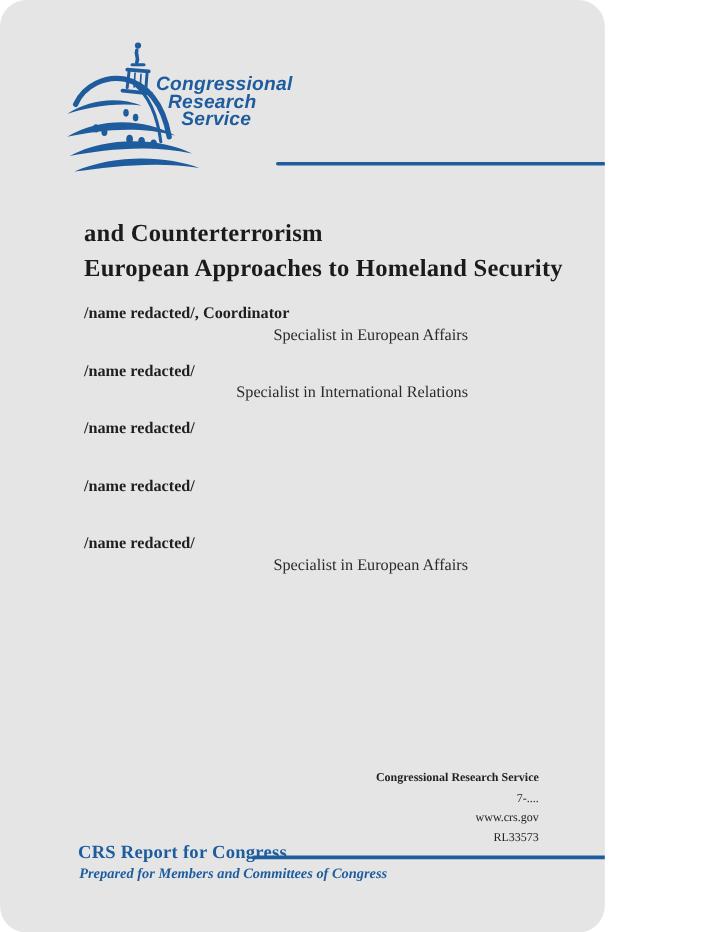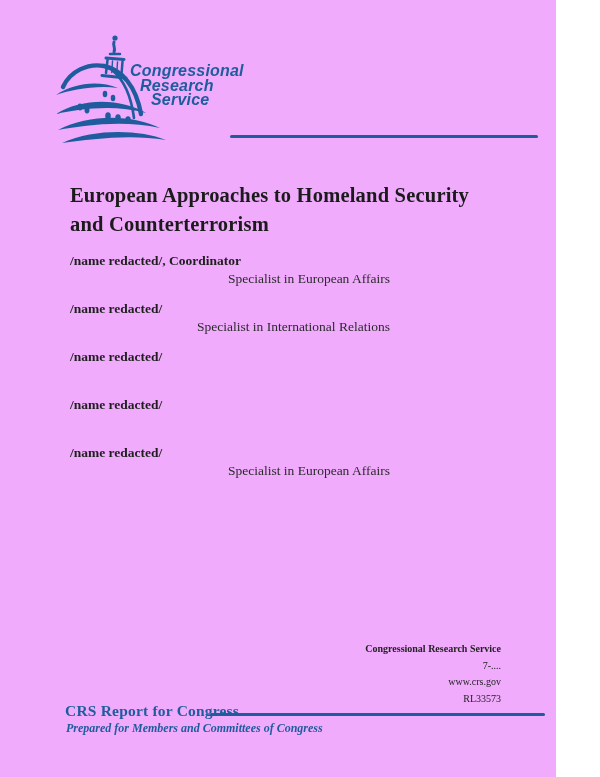--- a/index.html
+++ b/index.html
@@ -1,24 +1,25 @@
 <!DOCTYPE html>
 <html><head>
 <meta charset="utf-8">
 <style>
   html, body { margin: 0; padding: 0; background: #ffffff; }
   body { font-family: "Liberation Serif", serif; }
 
   .page {
     position: relative;
-    width: 556px;
+    width: 504px;
     height: 777px;
-    background: #f0abfc;
+    background: #e5e5e5;
     overflow: hidden;
     color: #1c1c1c;
+    border-radius: 22px;
   }
 
   
   .logo { position: absolute; left: 0; top: 0; width: 600px; height: 150px; }
   .dome { position: absolute; left: 56px; top: 33px; width: 112px; height: 114px; }
   .logo-text {
     position: absolute; left: 130px; top: 64px;
     font-family: "Liberation Sans", sans-serif;
     font-style: italic; font-weight: bold;
     font-size: 16px; line-height: 14.5px;
@@ -113,22 +114,22 @@
     </svg>
     <div class="logo-text">
       <span class="lt-line lt-1">Congressional</span>
       <span class="lt-line lt-2">Research</span>
       <span class="lt-line lt-3">Service</span>
     </div>
     <div class="header-rule"></div>
   </div>
 
   <h1 class="title">
+    <span>and Counterterrorism</span>
     <span>European Approaches to Homeland Security</span>
-    <span>and Counterterrorism</span>
   </h1>
 
   <div class="authors">
     <div class="author-group">
       <div class="author-name">/name redacted/, Coordinator</div>
       <div class="author-affiliation">Specialist in European Affairs</div>
     </div>
     <div class="author-group">
       <div class="author-name">/name redacted/</div>
       <div class="author-affiliation">Specialist in International Relations</div>

